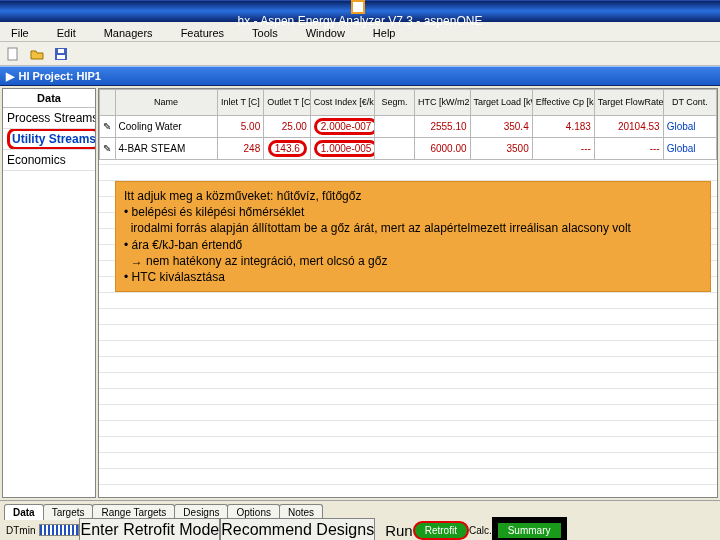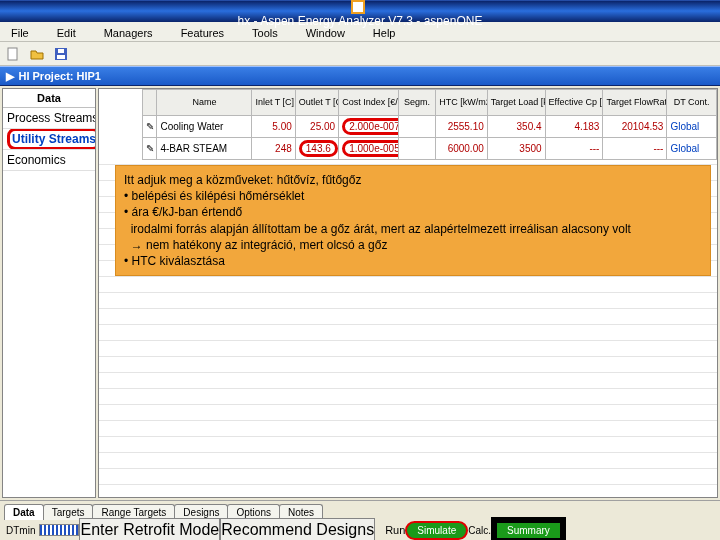--- a/index.html
+++ b/index.html
@@ -95,21 +95,21 @@
     flex:1;
     margin:2px 2px 2px 0;
     border:1px solid #848484;
     background:#fff;
     position:relative;
     overflow:hidden;
   }
   
   .grid {
     position:absolute;
-    top:0; left:0; right:0;padding-left:43px;
+    top:0; left:0; right:0;
   }
   .grid table {
     border-collapse:collapse;
     width:100%;
     table-layout:fixed;
     font-size:10px;
   }
   .grid th, .grid td {
     border:1px solid #b8b8b8;
     padding:2px 3px;
@@ -141,21 +141,21 @@
   .gridbg {
     position:absolute;
     top:60px; left:0; right:0; bottom:0;
     background-image:
       repeating-linear-gradient(to bottom, #fff 0, #fff 15px, #e4e4e4 15px, #e4e4e4 16px),
       repeating-linear-gradient(to right, transparent 0, transparent 57px, #e4e4e4 57px, #e4e4e4 58px);
   }
   
   .annotation {
     position:absolute;
-    top:76px;
+    top:92px;
     left:16px;
     right:6px;
     background:#f2a73c;
     border:1px solid #d88c20;
     padding:6px 8px;
     font-size:12px;
     line-height:1.35;
     color:#000;
   }
   
@@ -334,22 +334,22 @@
             <td class="num">---</td>
             <td class="blue">Global</td>
           </tr>
         </tbody>
       </table>
     </div>
 
     <div class="annotation">
       <div>Itt adjuk meg a közműveket: hűtővíz, fűtőgőz</div>
       <div>• <span>belépési és kilépési hőmérséklet</span></div>
+      <div>&nbsp;&nbsp;<span>irodalmi forrás alapján állítottam be a gőz árát, mert az alapértelmezett irreálisan alacsony volt</span></div>
       <div>• <span>ára €/kJ-ban értendő</span></div>
-      <div>&nbsp;&nbsp;<span>irodalmi forrás alapján állítottam be a gőz árát, mert az alapértelmezett irreálisan alacsony volt</span></div>
       <div>&nbsp;&nbsp;<span>→ nem hatékony az integráció, mert olcsó a gőz</span></div>
       <div>• <span>HTC kiválasztása</span></div>
     </div>
   </div>
 </div>
 
 <div class="bottom-area">
   <div class="bottom-tabs">
     <div class="btab active">Data</div>
     <div class="btab">Targets</div>
@@ -359,18 +359,18 @@
     <div class="btab">Notes</div>
   </div>
   <div class="bottom-tools">
     <div class="invbox">
       <span>DTmin</span>
       <span class="barcode"></span>
     </div>
     <button class="winbtn">Enter Retrofit Mode</button>
     <button class="winbtn">Recommend Designs</button>
     <span style="flex:0 0 10px"></span>
-    <span style="font-size:11px">Run</span>
-    <button class="greenbtn oval">Simulate</button>
+    <span style="font-size:15px">Run</span>
+    <button class="greenbtn oval">Retrofit</button>
     <span>Calc.</span>
     <button class="greenbtn">Summary</button>
   </div>
 </div>
 
 </body></html>

